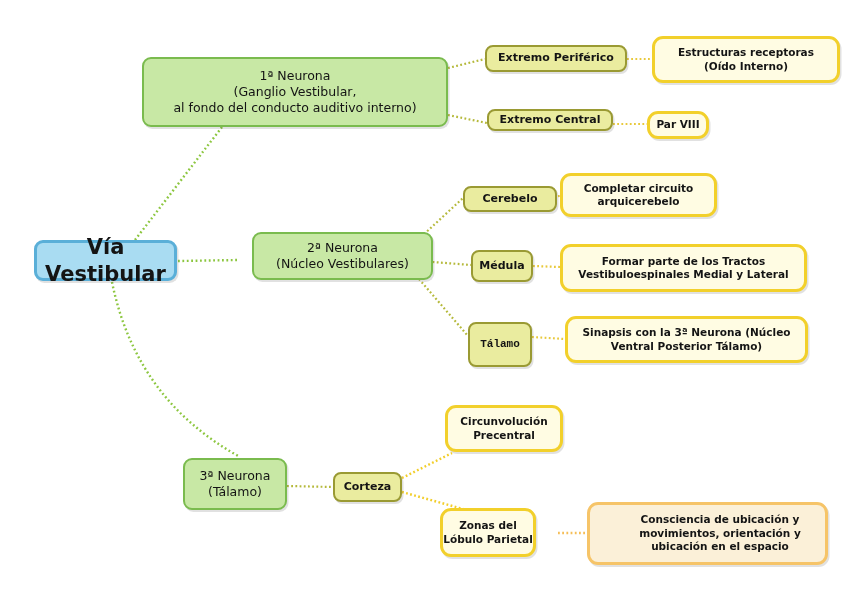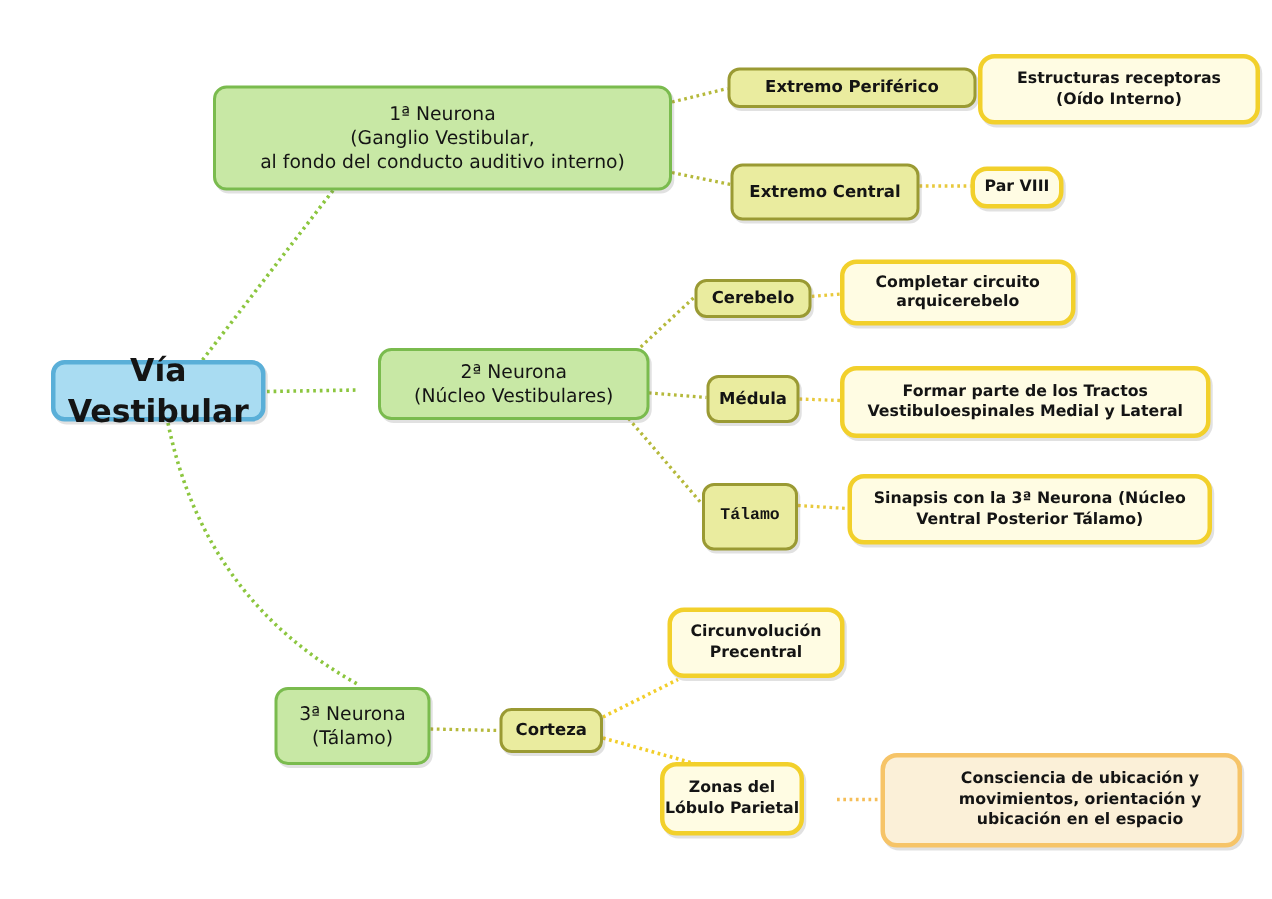--- a/index.html
+++ b/index.html
@@ -97,29 +97,29 @@
     <path d="M402,478 L452,453" stroke="#f2ce2a" stroke-width="2.4" stroke-dasharray="1.8 2.4" fill="none"></path>
     <path d="M402,492 L463,509" stroke="#f2ce2a" stroke-width="2.4" stroke-dasharray="1.8 2.4" fill="none"></path>
     <path d="M558,533 L587,533" stroke="#f5be58" stroke-width="2.4" stroke-dasharray="1.8 2.4" fill="none"></path>
   </svg>
 
   <div class="node node-root" style="left:34px; top:240px; width:143px; height:41px;">Vía Vestibular</div>
 
   <div class="node node-green" style="left:142px; top:57px; width:306px; height:70px;">1ª Neurona
 (Ganglio Vestibular,
 al fondo del conducto auditivo interno)</div>
-  <div class="node node-olive" style="left:485px; top:45px; width:166px; height:27px;">Extremo Periférico</div>
+  <div class="node node-olive" style="left:485px; top:45px; width:142px; height:27px;">Extremo Periférico</div>
   <div class="node node-leaf" style="left:652px; top:36px; width:188px; height:47px;">Estructuras receptoras
 (Oído Interno)</div>
-  <div class="node node-olive" style="left:487px; top:109px; width:126px; height:38px;">Extremo Central</div>
+  <div class="node node-olive" style="left:487px; top:109px; width:126px; height:22px;">Extremo Central</div>
   <div class="node node-leaf" style="left:647px; top:111px; width:62px; height:28px;">Par VIII</div>
 
   <div class="node node-green" style="left:239px; top:232px; width:181px; height:48px;margin-left:13px;">2ª Neurona
 (Núcleo Vestibulares)</div>
-  <div class="node node-olive" style="left:463px; top:186px; width:78px; height:26px;">Cerebelo</div>
+  <div class="node node-olive" style="left:463px; top:186px; width:94px; height:26px;">Cerebelo</div>
   <div class="node node-leaf" style="left:560px; top:173px; width:157px; height:44px;">Completar circuito
 arquicerebelo</div>
   <div class="node node-olive" style="left:471px; top:250px; width:62px; height:32px;">Médula</div>
   <div class="node node-leaf" style="left:560px; top:244px; width:247px; height:48px;">Formar parte de los Tractos
 Vestibuloespinales Medial y Lateral</div>
   <div class="node node-olive" style="left:468px; top:322px; width:64px; height:45px;font-family:Liberation Mono, monospace;">Tálamo</div>
   <div class="node node-leaf" style="left:565px; top:316px; width:243px; height:47px;">Sinapsis con la 3ª Neurona (Núcleo
 Ventral Posterior Tálamo)</div>
 
   <div class="node node-green" style="left:183px; top:458px; width:104px; height:52px;">3ª Neurona

